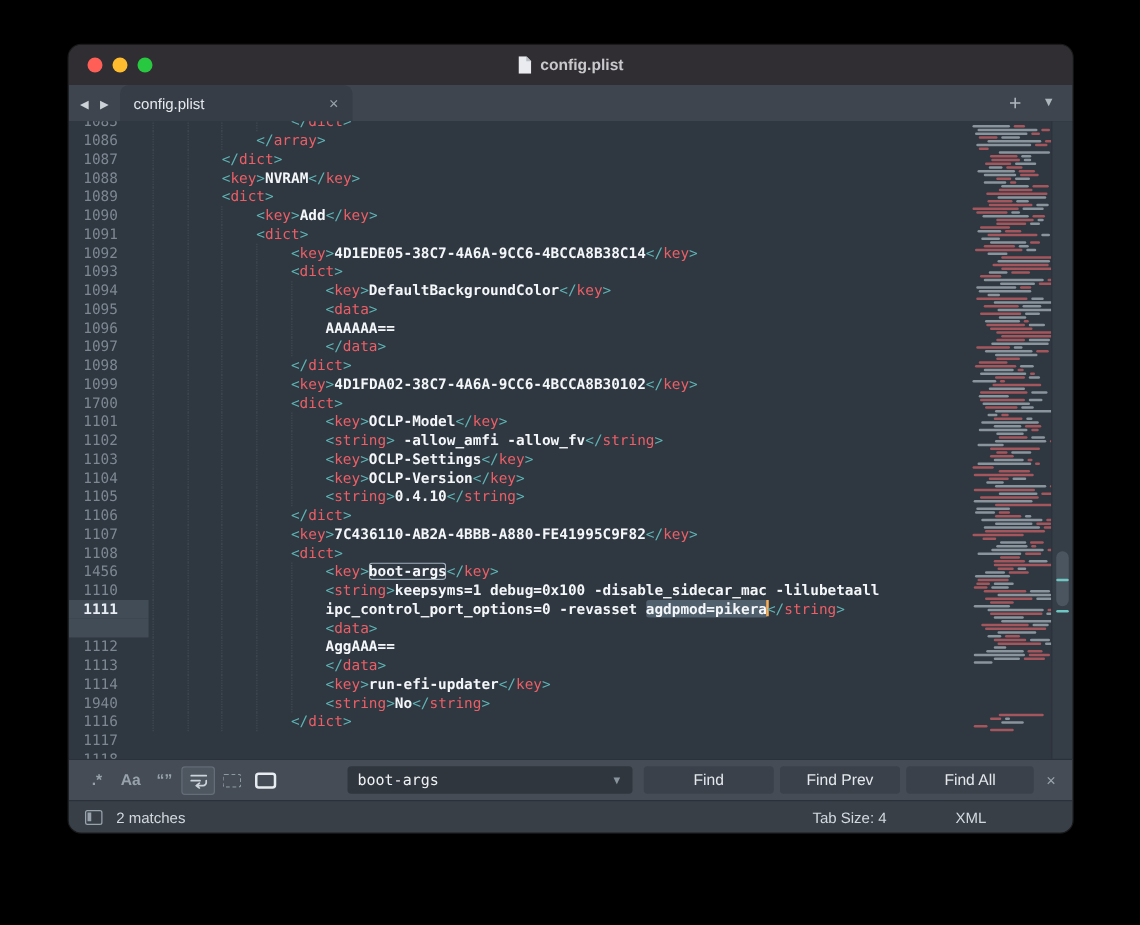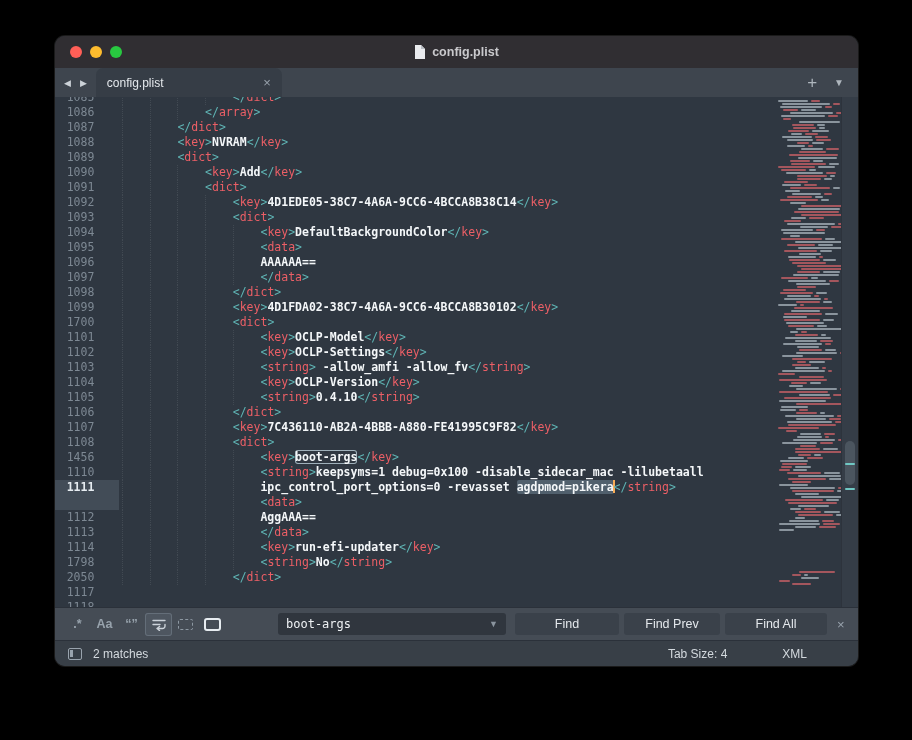--- a/index.html
+++ b/index.html
@@ -65,21 +65,21 @@
   .fbtn.b3{width:102px;margin-left:5px}
   .pclose{margin-left:10px;color:#99a3ad;font-size:13px;line-height:1}
   
   .statusbar{height:26px;background:#383f47;flex:none;display:flex;align-items:center;
              padding:0 13px;box-sizing:border-box;border-top:1px solid #2b313a;
              color:#d3d9de;font-size:12px}
   .sicon{width:12px;height:10px;border:1.5px solid #99a3ad;border-radius:2px;display:flex;align-items:center;flex:none}
   .sicon div{width:3px;height:7px;background:#99a3ad;margin-left:1px}
   .smatches{margin-left:11px}
   .sspacer{flex:1}
-  .ssyntax{margin-left:55px;margin-right:38px}
+  .ssyntax{margin-left:55px;margin-right:56px}
 </style>
 </head>
 <body>
 
 <div class="window">
 
   <div class="titlebar">
     <div class="traffic">
       <span style="background: rgb(255, 95, 87);"></span>
       <span style="background: rgb(254, 188, 46);"></span>
@@ -136,22 +136,22 @@
           <div class="gut">1106</div>
           <div class="gut">1107</div>
           <div class="gut">1108</div>
           <div class="gut">1456</div>
           <div class="gut">1110</div>
           <div class="gut act">1111</div>
           <div class="gut act"></div>
           <div class="gut">1112</div>
           <div class="gut">1113</div>
           <div class="gut">1114</div>
-          <div class="gut">1798</div>
-          <div class="gut">2050</div>
+          <div class="gut">1940</div>
+          <div class="gut">1116</div>
           <div class="gut">1117</div>
           <div class="gut">1118</div>
         </div>
     </div>
     <div class="codecol">
       <div class="clipoff">
           <div class="row"><span class="ind"></span><span class="ind"></span><span class="ind"></span><span class="ind"></span><span class="sg-p">&lt;/</span><span class="sg-t">dict</span><span class="sg-p">&gt;</span></div>
           <div class="row"><span class="ind"></span><span class="ind"></span><span class="ind"></span><span class="sg-p">&lt;/</span><span class="sg-t">array</span><span class="sg-p">&gt;</span></div>
           <div class="row"><span class="ind"></span><span class="ind"></span><span class="sg-p">&lt;/</span><span class="sg-t">dict</span><span class="sg-p">&gt;</span></div>
           <div class="row"><span class="ind"></span><span class="ind"></span><span class="sg-p">&lt;</span><span class="sg-t">key</span><span class="sg-p">&gt;</span><span class="sg-w">NVRAM</span><span class="sg-p">&lt;/</span><span class="sg-t">key</span><span class="sg-p">&gt;</span></div>
@@ -161,22 +161,22 @@
           <div class="row"><span class="ind"></span><span class="ind"></span><span class="ind"></span><span class="ind"></span><span class="sg-p">&lt;</span><span class="sg-t">key</span><span class="sg-p">&gt;</span><span class="sg-w">4D1EDE05-38C7-4A6A-9CC6-4BCCA8B38C14</span><span class="sg-p">&lt;/</span><span class="sg-t">key</span><span class="sg-p">&gt;</span></div>
           <div class="row"><span class="ind"></span><span class="ind"></span><span class="ind"></span><span class="ind"></span><span class="sg-p">&lt;</span><span class="sg-t">dict</span><span class="sg-p">&gt;</span></div>
           <div class="row"><span class="ind"></span><span class="ind"></span><span class="ind"></span><span class="ind"></span><span class="ind"></span><span class="sg-p">&lt;</span><span class="sg-t">key</span><span class="sg-p">&gt;</span><span class="sg-w">DefaultBackgroundColor</span><span class="sg-p">&lt;/</span><span class="sg-t">key</span><span class="sg-p">&gt;</span></div>
           <div class="row"><span class="ind"></span><span class="ind"></span><span class="ind"></span><span class="ind"></span><span class="ind"></span><span class="sg-p">&lt;</span><span class="sg-t">data</span><span class="sg-p">&gt;</span></div>
           <div class="row"><span class="ind"></span><span class="ind"></span><span class="ind"></span><span class="ind"></span><span class="ind"></span><span class="sg-w">AAAAAA==</span></div>
           <div class="row"><span class="ind"></span><span class="ind"></span><span class="ind"></span><span class="ind"></span><span class="ind"></span><span class="sg-p">&lt;/</span><span class="sg-t">data</span><span class="sg-p">&gt;</span></div>
           <div class="row"><span class="ind"></span><span class="ind"></span><span class="ind"></span><span class="ind"></span><span class="sg-p">&lt;/</span><span class="sg-t">dict</span><span class="sg-p">&gt;</span></div>
           <div class="row"><span class="ind"></span><span class="ind"></span><span class="ind"></span><span class="ind"></span><span class="sg-p">&lt;</span><span class="sg-t">key</span><span class="sg-p">&gt;</span><span class="sg-w">4D1FDA02-38C7-4A6A-9CC6-4BCCA8B30102</span><span class="sg-p">&lt;/</span><span class="sg-t">key</span><span class="sg-p">&gt;</span></div>
           <div class="row"><span class="ind"></span><span class="ind"></span><span class="ind"></span><span class="ind"></span><span class="sg-p">&lt;</span><span class="sg-t">dict</span><span class="sg-p">&gt;</span></div>
           <div class="row"><span class="ind"></span><span class="ind"></span><span class="ind"></span><span class="ind"></span><span class="ind"></span><span class="sg-p">&lt;</span><span class="sg-t">key</span><span class="sg-p">&gt;</span><span class="sg-w">OCLP-Model</span><span class="sg-p">&lt;/</span><span class="sg-t">key</span><span class="sg-p">&gt;</span></div>
+          <div class="row"><span class="ind"></span><span class="ind"></span><span class="ind"></span><span class="ind"></span><span class="ind"></span><span class="sg-p">&lt;</span><span class="sg-t">string</span><span class="sg-p">&gt;</span><span class="sg-w"> -allow_amfi -allow_fv</span><span class="sg-p">&lt;/</span><span class="sg-t">string</span><span class="sg-p">&gt;</span></div>
           <div class="row"><span class="ind"></span><span class="ind"></span><span class="ind"></span><span class="ind"></span><span class="ind"></span><span class="sg-p">&lt;</span><span class="sg-t">key</span><span class="sg-p">&gt;</span><span class="sg-w">OCLP-Settings</span><span class="sg-p">&lt;/</span><span class="sg-t">key</span><span class="sg-p">&gt;</span></div>
-          <div class="row"><span class="ind"></span><span class="ind"></span><span class="ind"></span><span class="ind"></span><span class="ind"></span><span class="sg-p">&lt;</span><span class="sg-t">string</span><span class="sg-p">&gt;</span><span class="sg-w"> -allow_amfi -allow_fv</span><span class="sg-p">&lt;/</span><span class="sg-t">string</span><span class="sg-p">&gt;</span></div>
           <div class="row"><span class="ind"></span><span class="ind"></span><span class="ind"></span><span class="ind"></span><span class="ind"></span><span class="sg-p">&lt;</span><span class="sg-t">key</span><span class="sg-p">&gt;</span><span class="sg-w">OCLP-Version</span><span class="sg-p">&lt;/</span><span class="sg-t">key</span><span class="sg-p">&gt;</span></div>
           <div class="row"><span class="ind"></span><span class="ind"></span><span class="ind"></span><span class="ind"></span><span class="ind"></span><span class="sg-p">&lt;</span><span class="sg-t">string</span><span class="sg-p">&gt;</span><span class="sg-w">0.4.10</span><span class="sg-p">&lt;/</span><span class="sg-t">string</span><span class="sg-p">&gt;</span></div>
           <div class="row"><span class="ind"></span><span class="ind"></span><span class="ind"></span><span class="ind"></span><span class="sg-p">&lt;/</span><span class="sg-t">dict</span><span class="sg-p">&gt;</span></div>
           <div class="row"><span class="ind"></span><span class="ind"></span><span class="ind"></span><span class="ind"></span><span class="sg-p">&lt;</span><span class="sg-t">key</span><span class="sg-p">&gt;</span><span class="sg-w">7C436110-AB2A-4BBB-A880-FE41995C9F82</span><span class="sg-p">&lt;/</span><span class="sg-t">key</span><span class="sg-p">&gt;</span></div>
           <div class="row"><span class="ind"></span><span class="ind"></span><span class="ind"></span><span class="ind"></span><span class="sg-p">&lt;</span><span class="sg-t">dict</span><span class="sg-p">&gt;</span></div>
           <div class="row"><span class="ind"></span><span class="ind"></span><span class="ind"></span><span class="ind"></span><span class="ind"></span><span class="sg-p">&lt;</span><span class="sg-t">key</span><span class="sg-p">&gt;</span><span class="sg-f">boot-args</span><span class="sg-p">&lt;/</span><span class="sg-t">key</span><span class="sg-p">&gt;</span></div>
           <div class="row"><span class="ind"></span><span class="ind"></span><span class="ind"></span><span class="ind"></span><span class="ind"></span><span class="sg-p">&lt;</span><span class="sg-t">string</span><span class="sg-p">&gt;</span><span class="sg-w">keepsyms=1 debug=0x100 -disable_sidecar_mac -lilubetaall</span></div>
           <div class="row"><span class="ind"></span><span class="ind"></span><span class="ind"></span><span class="ind"></span><span class="ind"></span><span class="sg-w">ipc_control_port_options=0 -revasset </span><span class="sg-s">agdpmod=pikera</span><span class="sg-c"></span><span class="sg-p">&lt;/</span><span class="sg-t">string</span><span class="sg-p">&gt;</span></div>
           <div class="row"><span class="ind"></span><span class="ind"></span><span class="ind"></span><span class="ind"></span><span class="ind"></span><span class="sg-p">&lt;</span><span class="sg-t">data</span><span class="sg-p">&gt;</span></div>
           <div class="row"><span class="ind"></span><span class="ind"></span><span class="ind"></span><span class="ind"></span><span class="ind"></span><span class="sg-w">AggAAA==</span></div>

